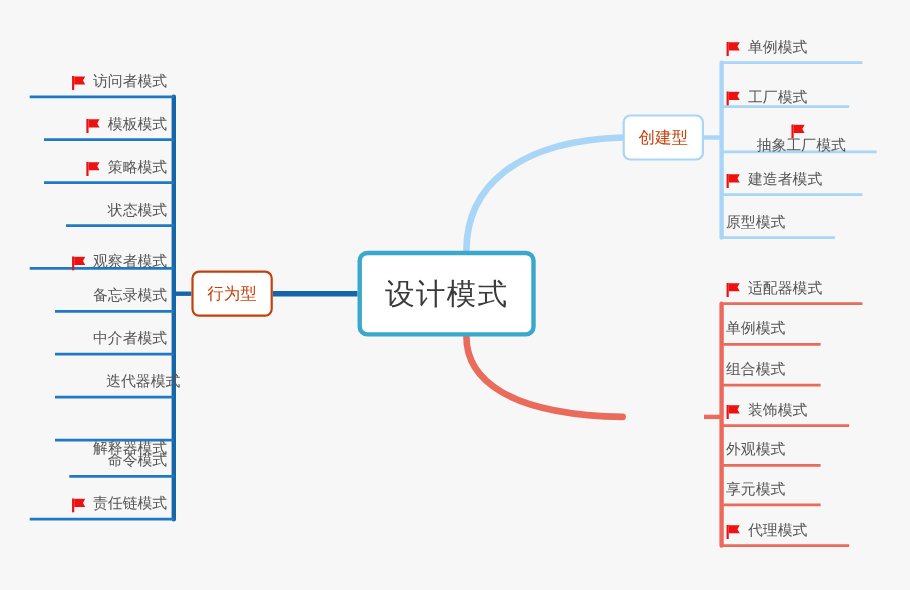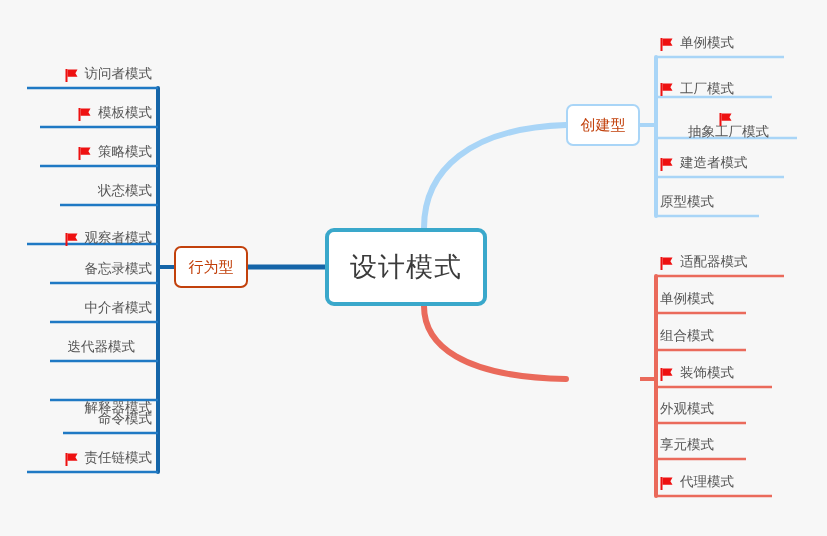--- a/index.html
+++ b/index.html
@@ -187,21 +187,21 @@
             <path d="M2.5,0.5 L12.5,0.5 L10.4,4.2 L12.5,7.8 L2.5,7.8 Z" fill="#ee1111"></path>
           </svg></span>
         <span class="leaf-label">观察者模式</span>
       </div>
       <div class="leaf left" style="top: 257px; left: 50px; width: 108px;">
         <span class="leaf-label">备忘录模式</span>
       </div>
       <div class="leaf left" style="top: 296px; left: 50px; width: 108px;">
         <span class="leaf-label">中介者模式</span>
       </div>
-      <div class="leaf left" style="top: 335px; left: 33px; width: 108px;">
+      <div class="leaf left" style="top: 335px; left: 62px; width: 108px;">
         <span class="leaf-label">迭代器模式</span>
       </div>
       <div class="leaf left" style="top: 396px; left: 50px; width: 108px;">
         <span class="leaf-label">解释器模式</span>
       </div>
       <div class="leaf left" style="top: 407px; left: 63px; width: 95px;">
         <span class="leaf-label">命令模式</span>
       </div>
       <div class="leaf left" style="top: 446px; left: 27px; width: 131px;">
         <span class="flag"><svg viewBox="0 0 13 13" width="13" height="13" xmlns="http://www.w3.org/2000/svg">

